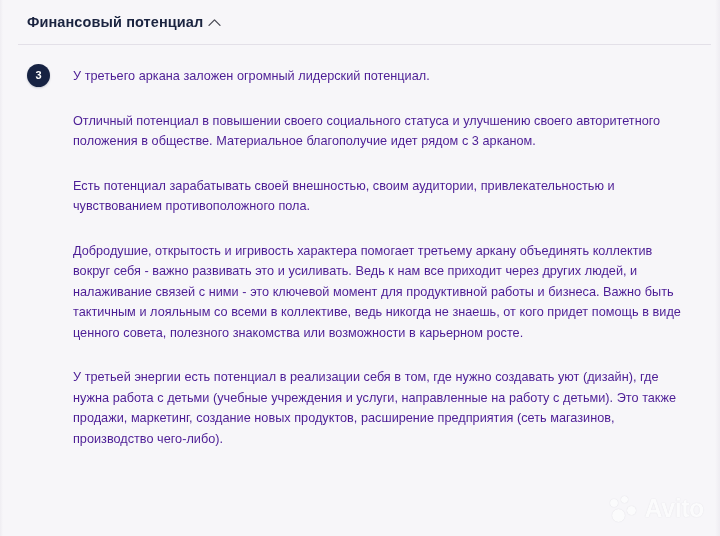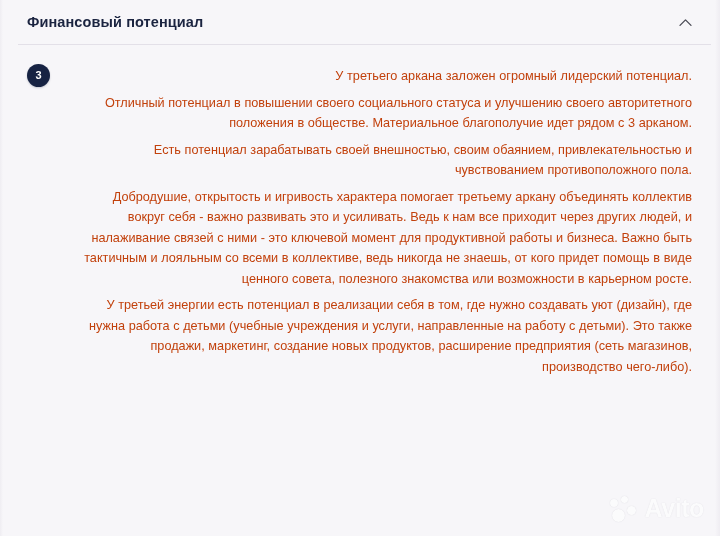--- a/index.html
+++ b/index.html
@@ -47,21 +47,20 @@
     pointer-events: none;
   }
 
   
   .panel-header {
     position: relative;
     height: 44px;
     padding: 0 26px 0 27px;
     display: flex;
     align-items: center;
-    justify-content: space-between;
     box-sizing: border-box;
   }
 
   .panel-title {
     font-size: 14.5px;
     font-weight: 600;
     color: #1b2440;
     letter-spacing: 0.1px;
     line-height: 1;
     white-space: nowrap;
@@ -126,27 +125,27 @@
   .text-col {
     flex: 1 1 auto;
     padding-left: 23px;
     min-width: 0;
   }
 
   .para {
     margin: 0;
     font-size: 12.7px;
     line-height: 20.5px;
-    color: #c2410c;
-    text-align: right;
+    color: #4c1d95;
+    text-align: left;
     word-spacing: 0.1px;
   }
 
   .para + .para {
-    margin-top: 6px;
+    margin-top: 24px;
   }
 
   .para.lead {
     margin-top: 0;
   }
 
   
   .watermark {
     position: absolute;
     right: 16px;
@@ -205,21 +204,21 @@
   <div class="header-divider"></div>
 
   <div class="panel-body">
 
     <div class="lead-row">
       <div class="arcana-badge">3</div>
 
       <div class="text-col">
         <p class="para lead">У третьего аркана заложен огромный лидерский потенциал.</p>
         <p class="para">Отличный потенциал в повышении своего социального статуса и улучшению своего авторитетного положения в обществе. Материальное благополучие идет рядом с 3 арканом.</p>
-        <p class="para">Есть потенциал зарабатывать своей внешностью, своим обаянием, привлекательностью и чувствованием противоположного пола.</p>
+        <p class="para">Есть потенциал зарабатывать своей внешностью, своим аудитории, привлекательностью и чувствованием противоположного пола.</p>
         <p class="para">Добродушие, открытость и игривость характера помогает третьему аркану объединять коллектив вокруг себя - важно развивать это и усиливать. Ведь к нам все приходит через других людей, и налаживание связей с ними - это ключевой момент для продуктивной работы и бизнеса. Важно быть тактичным и лояльным со всеми в коллективе, ведь никогда не знаешь, от кого придет помощь в виде ценного совета, полезного знакомства или возможности в карьерном росте.</p>
         <p class="para">У третьей энергии есть потенциал в реализации себя в том, где нужно создавать уют (дизайн), где нужна работа с детьми (учебные учреждения и услуги, направленные на работу с детьми). Это также продажи, маркетинг, создание новых продуктов, расширение предприятия (сеть магазинов, производство чего-либо).</p>
       </div>
     </div>
 
   </div>
 
   <div class="watermark">
     <span class="wm-dots">
       <i class="d1"></i>

